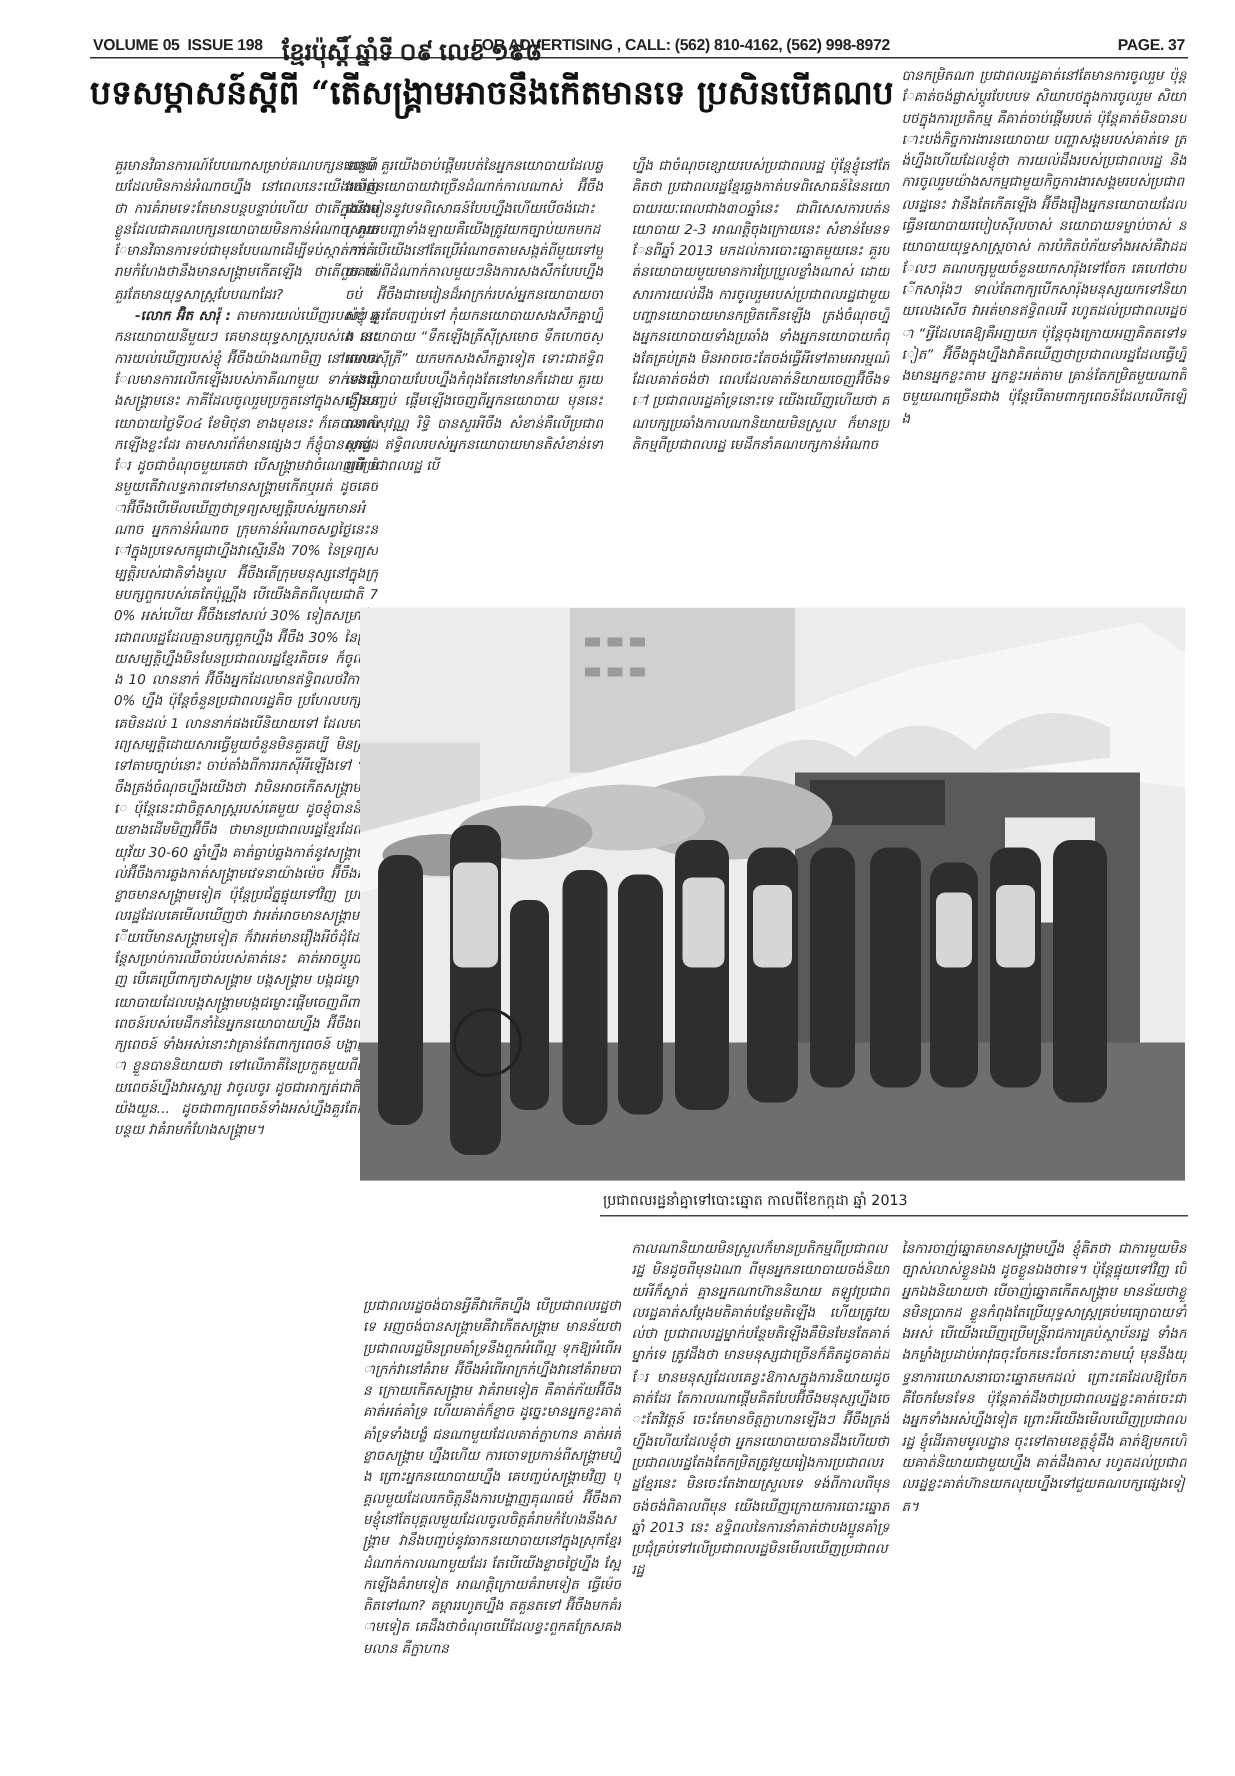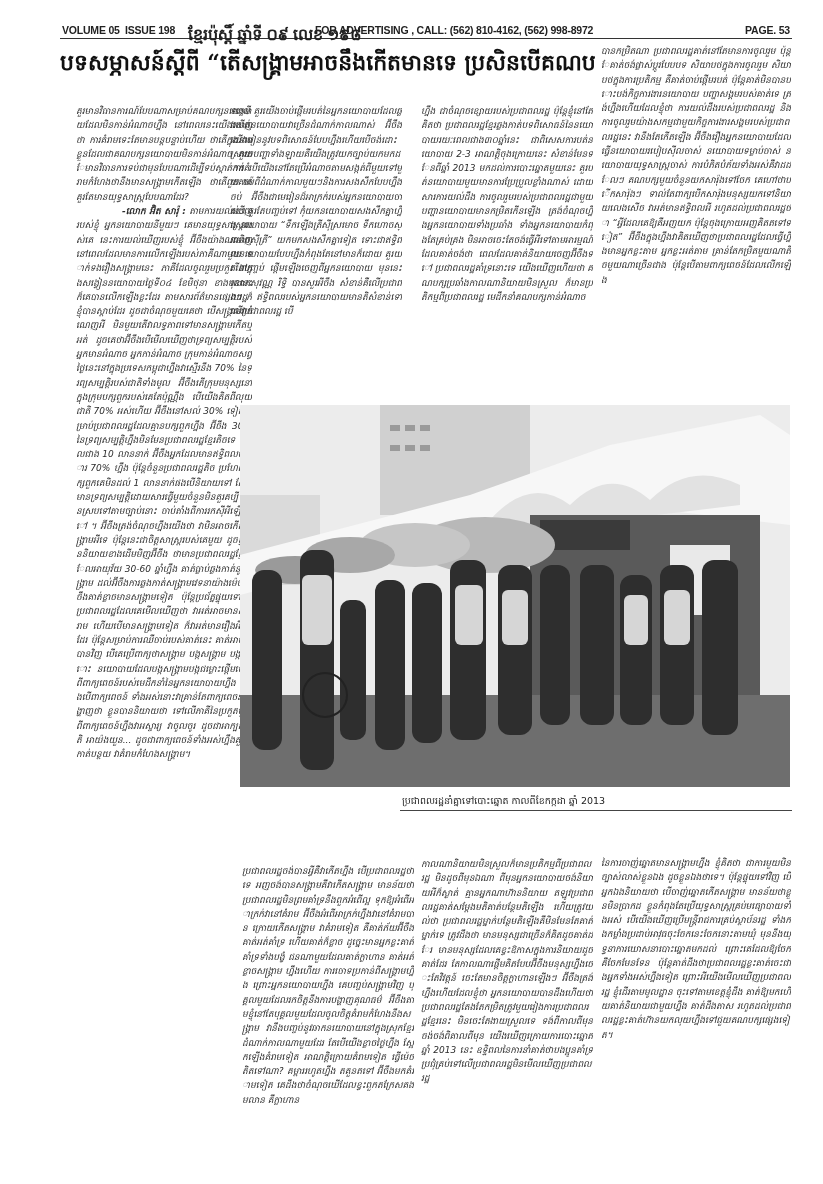--- a/index.html
+++ b/index.html
@@ -26,30 +26,30 @@
       line-height: 36px; color: #111; white-space: nowrap; overflow: hidden;
     }
 
     .col {
       position: absolute; font-family: "DejaVu Sans", sans-serif; font-size: 9px;
       line-height: 14.3px; color: #2a2a2a; text-align: justify; overflow: hidden;
       word-break: break-all;
     }
     .col p { margin: 0; text-indent: 0; font-style: italic; }
     .col p.indent { text-indent: 14px; }
-    .col .speaker { font-weight: bold; margin-left: 32px; }
+    .col .speaker { font-weight: bold; }
 
     .col-left { left: 76px; top: 104px; width: 176px; height: 1040px; }
     .col-mid1-top { left: 230px; top: 104px; width: 172px; height: 290px; }
     .col-mid2-top { left: 421px; top: 104px; width: 172px; height: 290px; }
     .col-right-top { left: 601px; top: 44px; width: 190px; height: 350px; }
 
     .col-mid1-bot { left: 242px; top: 864px; width: 172px; height: 318px; }
-    .col-mid2-bot { left: 421px; top: 826px; width: 172px; height: 318px; margin-top: 31px; }
-    .col-right-bot { left: 601px; top: 856px; width: 190px; height: 282px; }
+    .col-mid2-bot { left: 421px; top: 826px; width: 172px; height: 318px; }
+    .col-right-bot { left: 601px; top: 826px; width: 190px; height: 282px; }
 
     .photo {
       position: absolute; left: 240px; top: 405px; width: 550px; height: 382px;
       overflow: hidden;
       background: linear-gradient(180deg, #f4f4f4 0%, #dcdcdc 30%, #7a7a7a 55%, #555 75%, #4a4a4a 100%);
     }
     .photo svg { position: absolute; left: 0; top: 0; width: 100%; height: 100%; }
 
     .caption {
       position: absolute; left: 400px; top: 794px; width: 390px; height: 16px;
@@ -59,21 +59,21 @@
     }
   </style>
 </head>
 <body>
 
 <div class="header">
   <span class="h-vol">VOLUME 05</span>
   <span class="h-issue">ISSUE 198</span>
   <span class="h-mast">ខ្មែរប៉ុស្តិ៍ ឆ្នាំទី ០៩ លេខ ១៩៨</span>
   <span class="h-ad">FOR ADVERTISING ,  CALL: (562) 810-4162, (562) 998-8972</span>
-  <span class="h-page">PAGE. 53</span>
+  <span class="h-page">PAGE. 37</span>
 </div>
 
 <div class="headline">បទសម្ភាសន៍ស្តីពី “តើសង្គ្រាមអាចនឹងកើតមានទេ ប្រសិនបើគណបក្ស...</div>
 
 <div class="col col-left">
   <p>គួរមានវិធានការណ៍បែបណាសម្រាប់គណបក្សនយោបាយដែលមិនកាន់អំណាចហ្នឹង នៅពេលនេះយើងឃើញថា ការគំរាមទេះតែមានបន្តបន្ទាប់ហើយ ថាតើក្នុងនាមខ្លួនដែលជាគណបក្សនយោបាយមិនកាន់អំណាច គួរតែមានវិធានការទប់ជាមុនបែបណាដើម្បីទប់ស្កាត់ការគំរាមកំហែងថានឹងមានសង្គ្រាមកើតឡើង ថាតើពួកគាត់គួរតែមានយុទ្ធសាស្ត្របែបណាដែរ?</p>
   <p class="indent"><span class="speaker">-លោក អ៊ិត សារ៉ុ :</span> តាមការយល់ឃើញរបស់ខ្ញុំ អ្នកនយោបាយនីមួយៗ គេមានយុទ្ធសាស្ត្ររបស់គេ នេះការយល់ឃើញរបស់ខ្ញុំ អ៊ីចឹងយ៉ាងណាមិញ នៅពេលដែលមានការលើកឡើងរបស់ភាគីណាមួយ ទាក់ទងរឿងសង្គ្រាមនេះ ភាគីដែលចូលរួមប្រកួតនៅក្នុងសង្វៀននយោបាយថ្ងៃទី០៤ ខែមិថុនា ខាងមុខនេះ ក៏គេបានលើកឡើងខ្លះដែរ តាមសារព័ត៌មានផ្សេងៗ ក៏ខ្ញុំបានស្តាប់ដែរ ដូចជាចំណុចមួយគេថា បើសង្គ្រាមវាចំណេញអី មិនមួយតើវាលទ្ធភាពទៅមានសង្គ្រាមកើតឬអត់ ដូចគេថាអ៊ីចឹងបើមើលឃើញថាទ្រព្យសម្បត្តិរបស់អ្នកមានអំណាច អ្នកកាន់អំណាច ក្រុមកាន់អំណាចសព្វថ្ងៃនេះនៅក្នុងប្រទេសកម្ពុជាហ្នឹងវាស្មើរនឹង 70% នៃទ្រព្យសម្បត្តិរបស់ជាតិទាំងមូល អ៊ីចឹងតើក្រុមមនុស្សនៅក្នុងក្រុមបក្សពួករបស់គេតែប៉ុណ្ណឹង បើយើងគិតពីលុយជាតិ 70% អស់ហើយ អ៊ីចឹងនៅសល់ 30% ទៀតសម្រាប់ប្រជាពលរដ្ឋដែលគ្មានបក្សពួកហ្នឹង អ៊ីចឹង 30% នៃទ្រព្យសម្បត្តិហ្នឹងមិនមែនប្រជាពលរដ្ឋខ្មែរតិចទេ ក៏ចូលជាង 10 លាននាក់ អ៊ីចឹងអ្នកដែលមានឥទ្ធិពលថវិការ 70% ហ្នឹង ប៉ុន្តែចំនួនប្រជាពលរដ្ឋតិច ប្រហែលបក្សពួកគេមិនដល់ 1 លាននាក់ផងបើនិយាយទៅ ដែលមានទ្រព្យសម្បត្តិដោយសារធ្វើមួយចំនួនមិនគួរគប្បី មិនស្របទៅតាមច្បាប់នោះ ចាប់តាំងពីការរកស៊ីអីឡើងទៅ ។ អ៊ីចឹងត្រង់ចំណុចហ្នឹងយើងថា វាមិនអាចកើតសង្គ្រាមអីទេ ប៉ុន្តែនេះជាចិត្តសាស្ត្ររបស់គេមួយ ដូចខ្ញុំបាននិយាយខាងដើមមិញអ៊ីចឹង ថាមានប្រជាពលរដ្ឋខ្មែរដែលអាយុវ័យ 30-60 ឆ្នាំហ្នឹង គាត់ធ្លាប់ឆ្លងកាត់នូវសង្គ្រាម ដល់អ៊ីចឹងការឆ្លងកាត់សង្គ្រាមវេទនាយ៉ាងម៉េច អ៊ីចឹងគាត់ខ្លាចមានសង្គ្រាមទៀត ប៉ុន្តែប្រជ័ត្នផ្ទុយទៅវិញ ប្រជាពលរដ្ឋដែលគេមើលឃើញថា វាអត់អាចមានសង្គ្រាម ហើយបើមានសង្គ្រាមទៀត ក៏វាអត់មានរឿងអីចំដុំដែរ ប៉ុន្តែសម្រាប់ការឈឺចាប់របស់គាត់នេះ គាត់អាចប្តូរបានវិញ បើគេប្រើពាក្យថាសង្គ្រាម បង្កសង្គ្រាម បង្កជម្លោះ នយោបាយដែលបង្កសង្គ្រាមបង្កជម្លោះផ្តើមចេញពីពាក្យពេចន៍របស់មេដឹកនាំនៃអ្នកនយោបាយហ្នឹង អ៊ីចឹងបើពាក្យពេចន៍ ទាំងអស់នោះវាគ្រាន់តែពាក្យពេចន៍ បង្ហាញថា ខ្លួនបាននិយាយថា ទៅលើភាគីនៃប្រកួតមួយពីពាក្យពេចន៍ហ្នឹងវាអស្ចារ្យ វាចូលចូរ ដូចជាអាក្បត់ជាតិ អាយ៉ងយួន... ដូចជាពាក្យពេចន៍ទាំងអស់ហ្នឹងគួរតែកាត់បន្ថយ វាគំរាមកំហែងសង្គ្រាម។</p>
 </div>
 
 <div class="col col-mid1-top">

